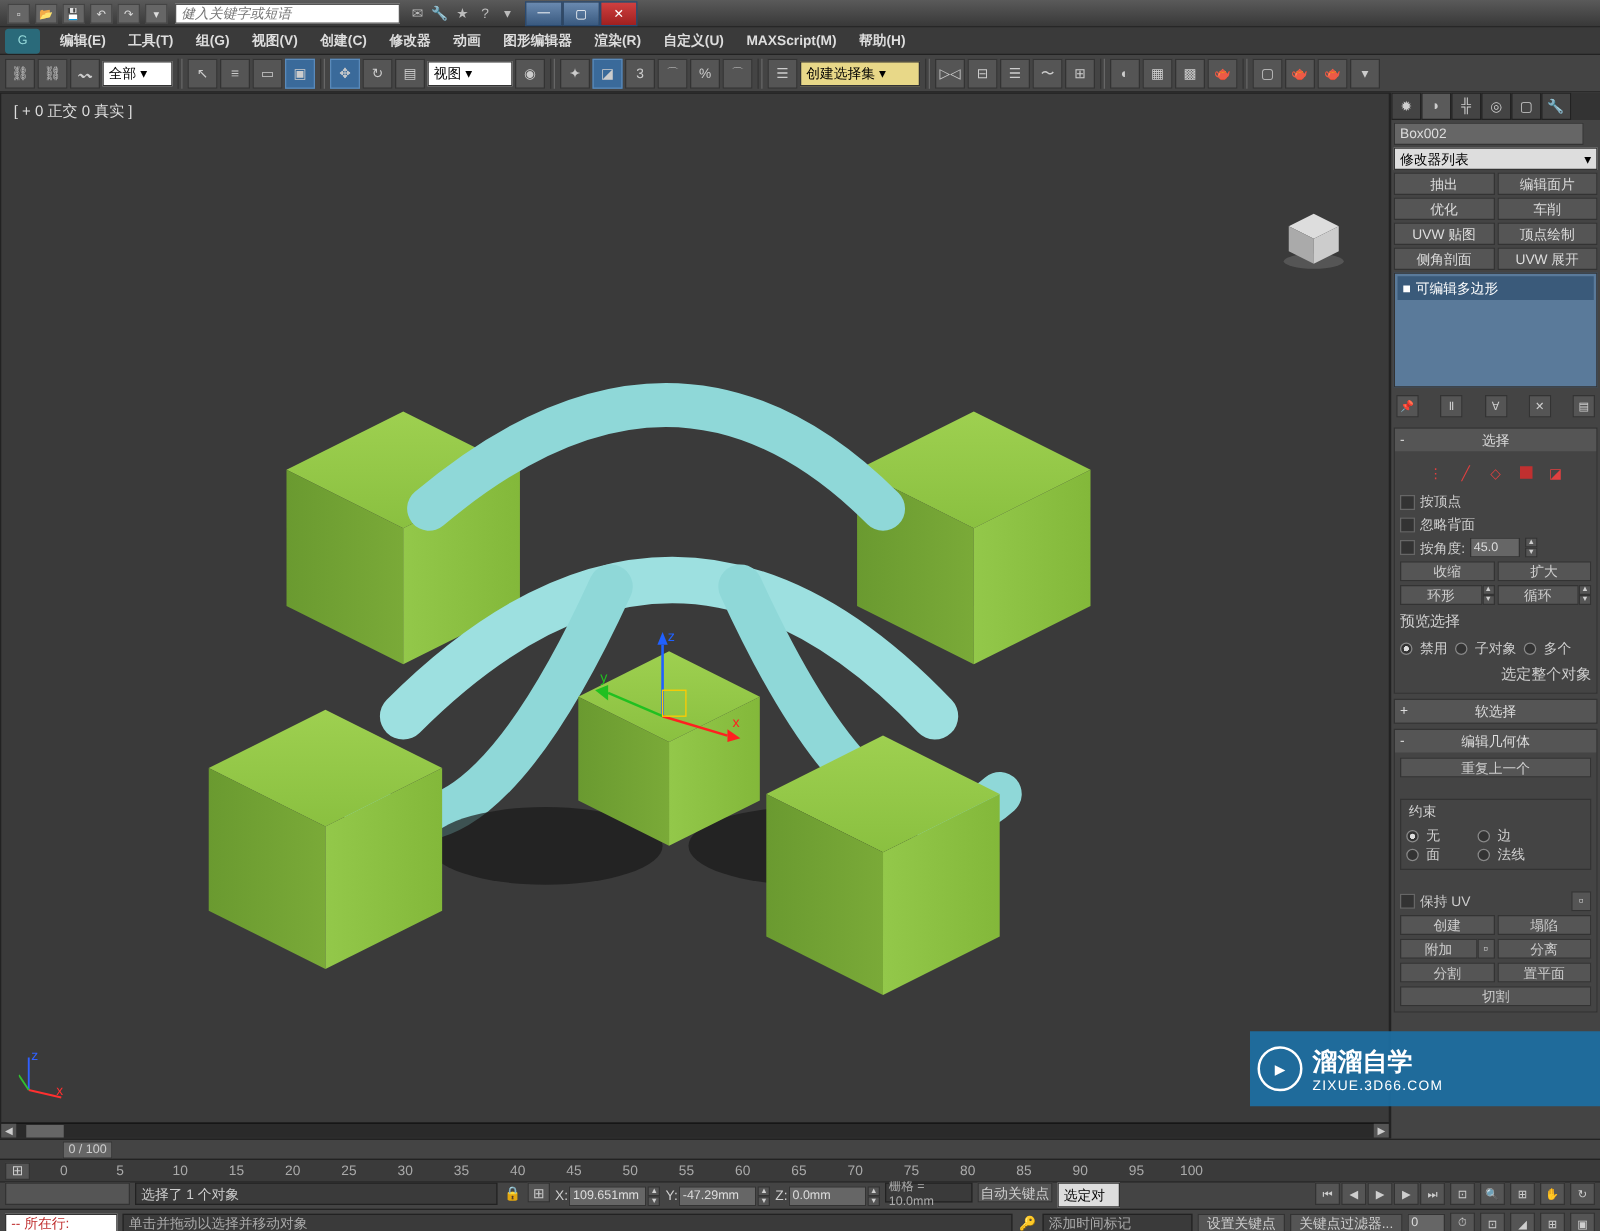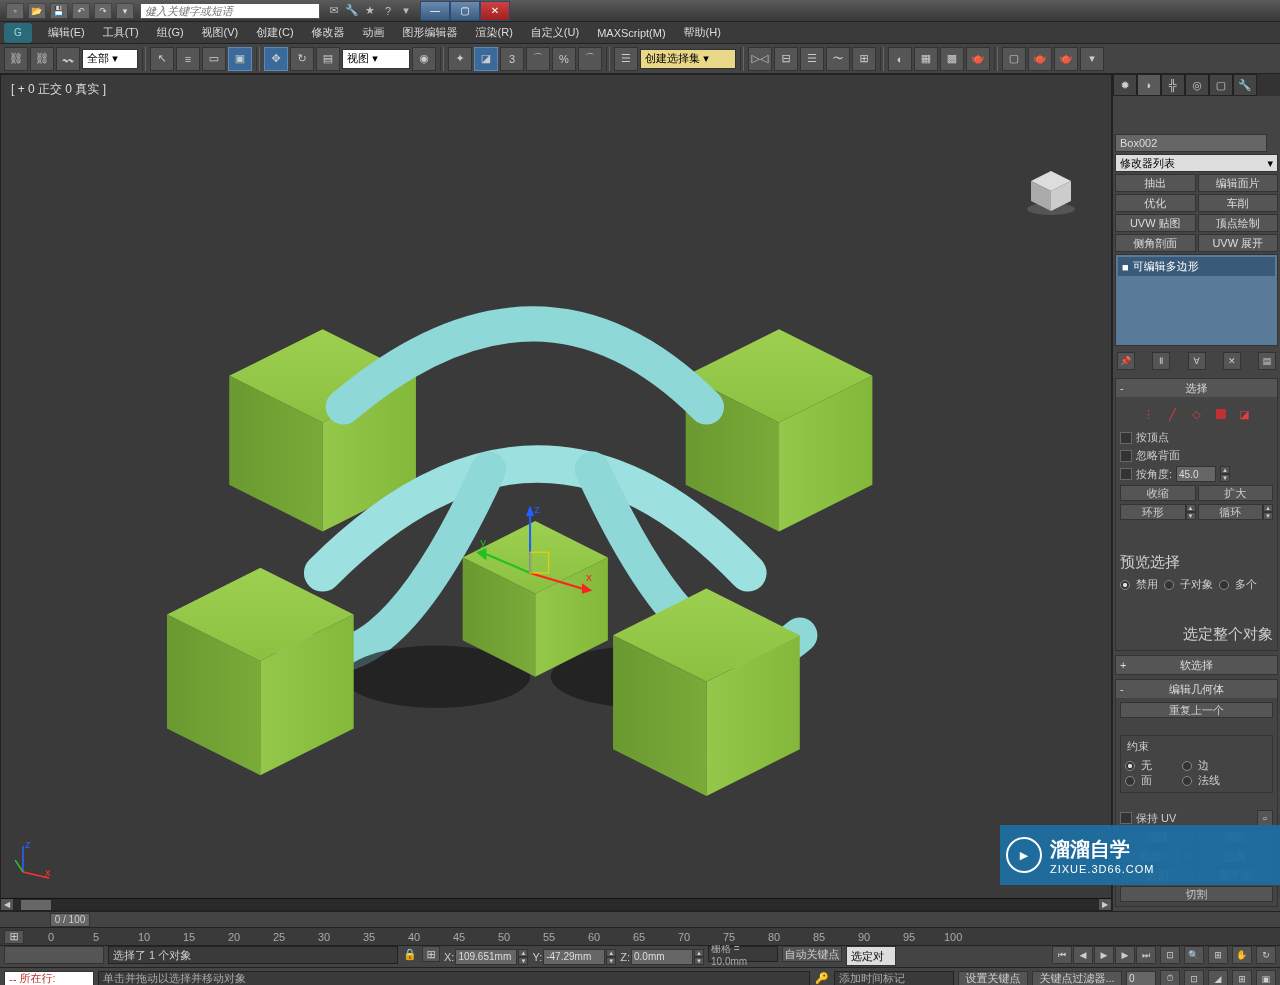--- a/index.html
+++ b/index.html
@@ -12,21 +12,21 @@
 .titlebar .title .unsaved { color: #aab; }
 .titlebar .search { width: 180px; height: 16px; background: #fff; border: 1px solid #555; color: #888; font-style: italic; padding: 0 4px; font-size: 11px; }
 .titlebar .right-icons { display: flex; gap: 2px; padding: 0 6px; }
 .titlebar .right-icons .ico { width: 16px; height: 16px; display:flex;align-items:center;justify-content:center;color:#bbb;}
 .win-buttons { display: flex; }
 .win-btn { width: 30px; height: 20px; background: linear-gradient(#6a8ab0,#3a5a80); border:1px solid #2a4a70; display:flex;align-items:center;justify-content:center;color:#fff;font-size:10px;}
 .win-btn.close { background: linear-gradient(#d04040,#a02020); }
 
 .menubar { height: 22px; background: #3a3a3a; display: flex; align-items: center; padding: 0 4px; border-bottom: 1px solid #222; gap: 2px; }
 .app-icon { width: 28px; height: 20px; background: #2a6a7a; border-radius: 3px; margin-right: 6px; display:flex;align-items:center;justify-content:center;color:#9dd;font-size:10px;}
-.menu-item { padding: 2px 8px; color: #ddd; cursor: default; }
+.menu-item { padding: 2px 8px; color: #ddd; cursor: default; font-weight: bold; }
 
 .toolbar { height: 30px; background: #444; border-bottom: 1px solid #222; display: flex; align-items: center; padding: 0 4px; gap: 2px; }
 .tb-btn { width: 24px; height: 24px; background: #555; border: 1px solid #333; display:flex;align-items:center;justify-content:center;color:#ccc;font-size:11px;}
 .tb-btn.active { background: #3a6a9a; border-color: #5a8aba; }
 .tb-sep { width: 4px; height: 24px; border-left: 1px solid #333; border-right: 1px solid #666; margin: 0 2px; }
 .tb-dropdown { height: 20px; background: #fff; border: 1px solid #333; color: #000; padding: 0 4px; font-size: 11px; display:flex;align-items:center;}
 .tb-dropdown.yellow { background: #e8d888; }
 .tb-arrow { width:12px; display:inline-block; text-align:center;}
 
 .main { display: flex; height: 837px; }
@@ -37,21 +37,21 @@
 .scene { position: absolute; inset: 0; }
 .scrollbar-h { position: absolute; bottom: 0; left: 0; right: 0; height: 12px; background: #2a2a2a; border-top: 1px solid #111; display:flex;}
 .scrollbar-h .thumb { background: #666; height: 10px; margin-top:1px; width: 30px; }
 .scrollbar-h .arrow { width: 12px; background:#555;display:flex;align-items:center;justify-content:center;font-size:8px;}
 
 .right-panel { width: 168px; background: #444; border-left: 1px solid #222; display:flex; flex-direction:column; overflow:hidden;}
 .rp-tabs { height: 22px; display: flex; background: #333; gap:0;}
 .rp-tab { width: 24px; height: 22px; display:flex;align-items:center;justify-content:center;border:1px solid #222;background:#444;}
 .rp-tab.active { background: #5a5a5a; }
 .rp-body { padding: 2px; display:flex; flex-direction:column; gap:2px;}
-.obj-name { display: flex; gap: 18px; margin-top: 36px; }
+.obj-name { display: flex; gap: 18px; }
 .obj-name input { flex: 1; height: 18px; background: #666; border: 1px solid #333; color: #ddd; padding: 0 4px; font-size:11px;}
 .obj-color { width: 18px; height: 18px; background: #6ac050; border: 1px solid #333; }
 .mod-dropdown { height: 18px; background: #ddd; border: 1px solid #333; color: #000; padding: 0 4px; display:flex;align-items:center;justify-content:space-between;font-size:11px;}
 .mod-grid { display: grid; grid-template-columns: 1fr 1fr; gap: 2px; }
 .mod-btn { height: 18px; background: #555; border: 1px solid #333; display:flex;align-items:center;justify-content:center;color:#ddd;font-size:11px;}
 .mod-stack { height: 92px; background: #5a7a9a; border: 1px solid #333; padding: 2px; }
 .mod-stack-item { background: #3a5a7a; color: #fff; padding: 2px 4px; display:flex;align-items:center;gap:4px;font-size:11px;}
 .stack-icons { display: flex; justify-content: space-between; padding: 4px 2px;}
 .stack-icons .si { width: 18px; height: 18px; background: #555; border: 1px solid #333;display:flex;align-items:center;justify-content:center;font-size:9px; }
 
@@ -63,21 +63,21 @@
 .sel-icon { width: 18px; height: 18px; display:flex;align-items:center;justify-content:center;}
 .sel-icon.red { color: #e04040; }
 .sel-sq { width: 10px; height: 10px; background: #c03030; }
 .chk-row { display: flex; align-items: center; gap: 4px; font-size:11px;}
 .chk { width: 12px; height: 12px; background: #333; border: 1px solid #666; }
 .spinner { width: 40px; height: 16px; background: #666; border: 1px solid #333; color: #ddd; padding: 0 2px; font-size:10px;display:flex;align-items:center;}
 .spin-btns { display:flex;flex-direction:column;}
 .spin-btn { width:10px;height:8px;background:#555;border:1px solid #333;font-size:6px;display:flex;align-items:center;justify-content:center;}
 .btn-pair { display: grid; grid-template-columns: 1fr 1fr; gap: 2px; }
 .small-btn { height: 16px; background: #555; border: 1px solid #333; display:flex;align-items:center;justify-content:center;font-size:11px;}
-.label-row { font-size: 15px; padding: 2px 0; margin-top: 28px; }
+.label-row { font-size: 12px; padding: 2px 0; }
 .radio-row { display: flex; gap: 6px; font-size: 11px; align-items:center;}
 .radio { width: 10px; height: 10px; border-radius: 50%; border: 1px solid #888; background: #333; }
 .radio.on { background: radial-gradient(#ddd 35%, #333 40%); }
 .full-btn { height: 16px; background: #555; border: 1px solid #333; display:flex;align-items:center;justify-content:center;font-size:11px;}
 .group-box { border: 1px solid #333; padding: 4px; margin: 14px 0; }
 .group-title { margin-top:-10px; background:#444; display:inline-block; padding:0 2px; font-size:11px;}
 
 .watermark { position: absolute; bottom: 100px; right: 0; width: 280px; height: 60px; background: rgba(30,110,160,0.95); display:flex;align-items:center;padding:6px;gap:8px;color:#fff;}
 .watermark .play { width: 36px; height: 36px; border: 2px solid #fff; border-radius: 50%; display:flex;align-items:center;justify-content:center;}
 .watermark .txt-big { font-size: 20px; font-weight: bold; }

